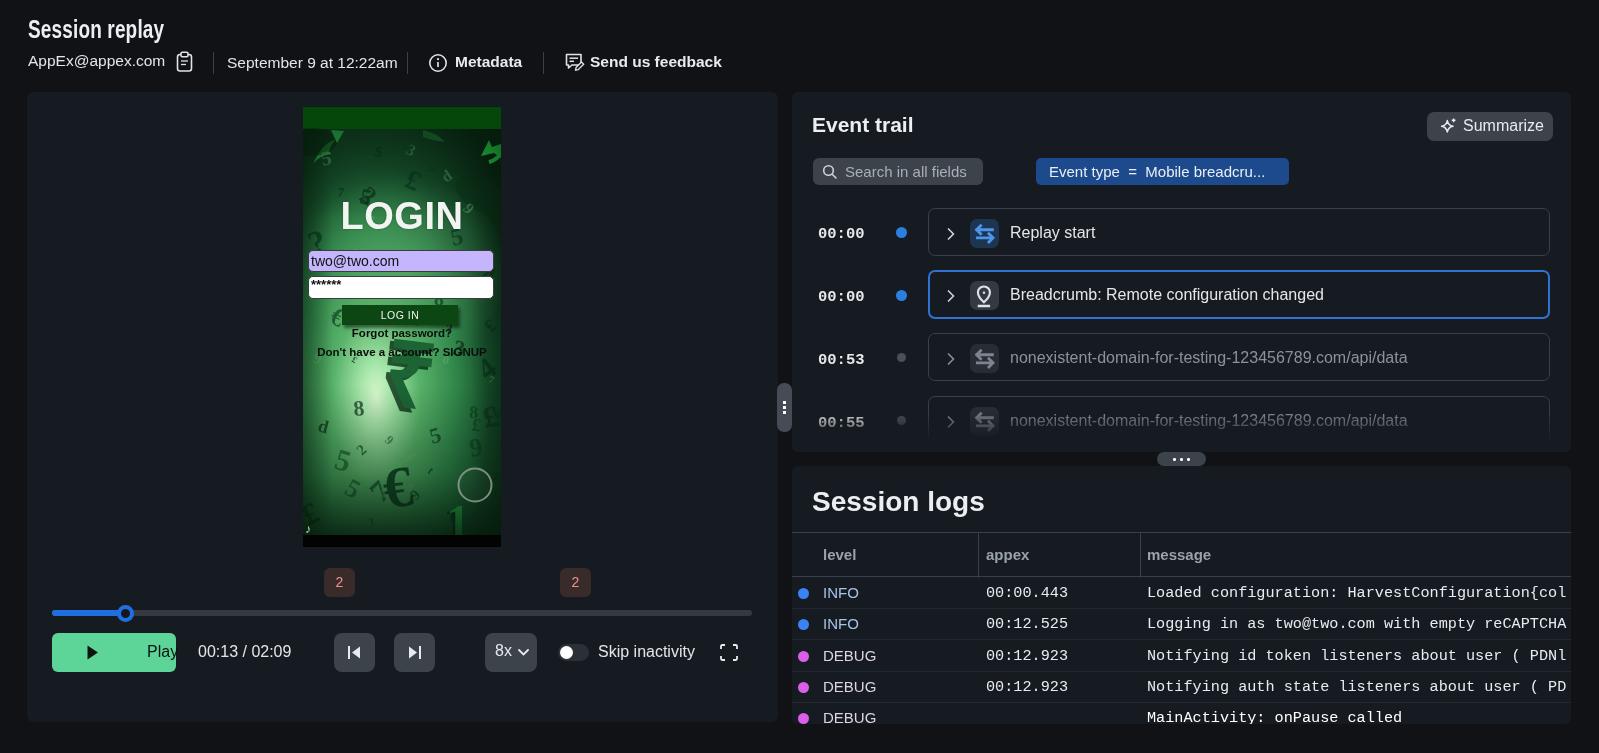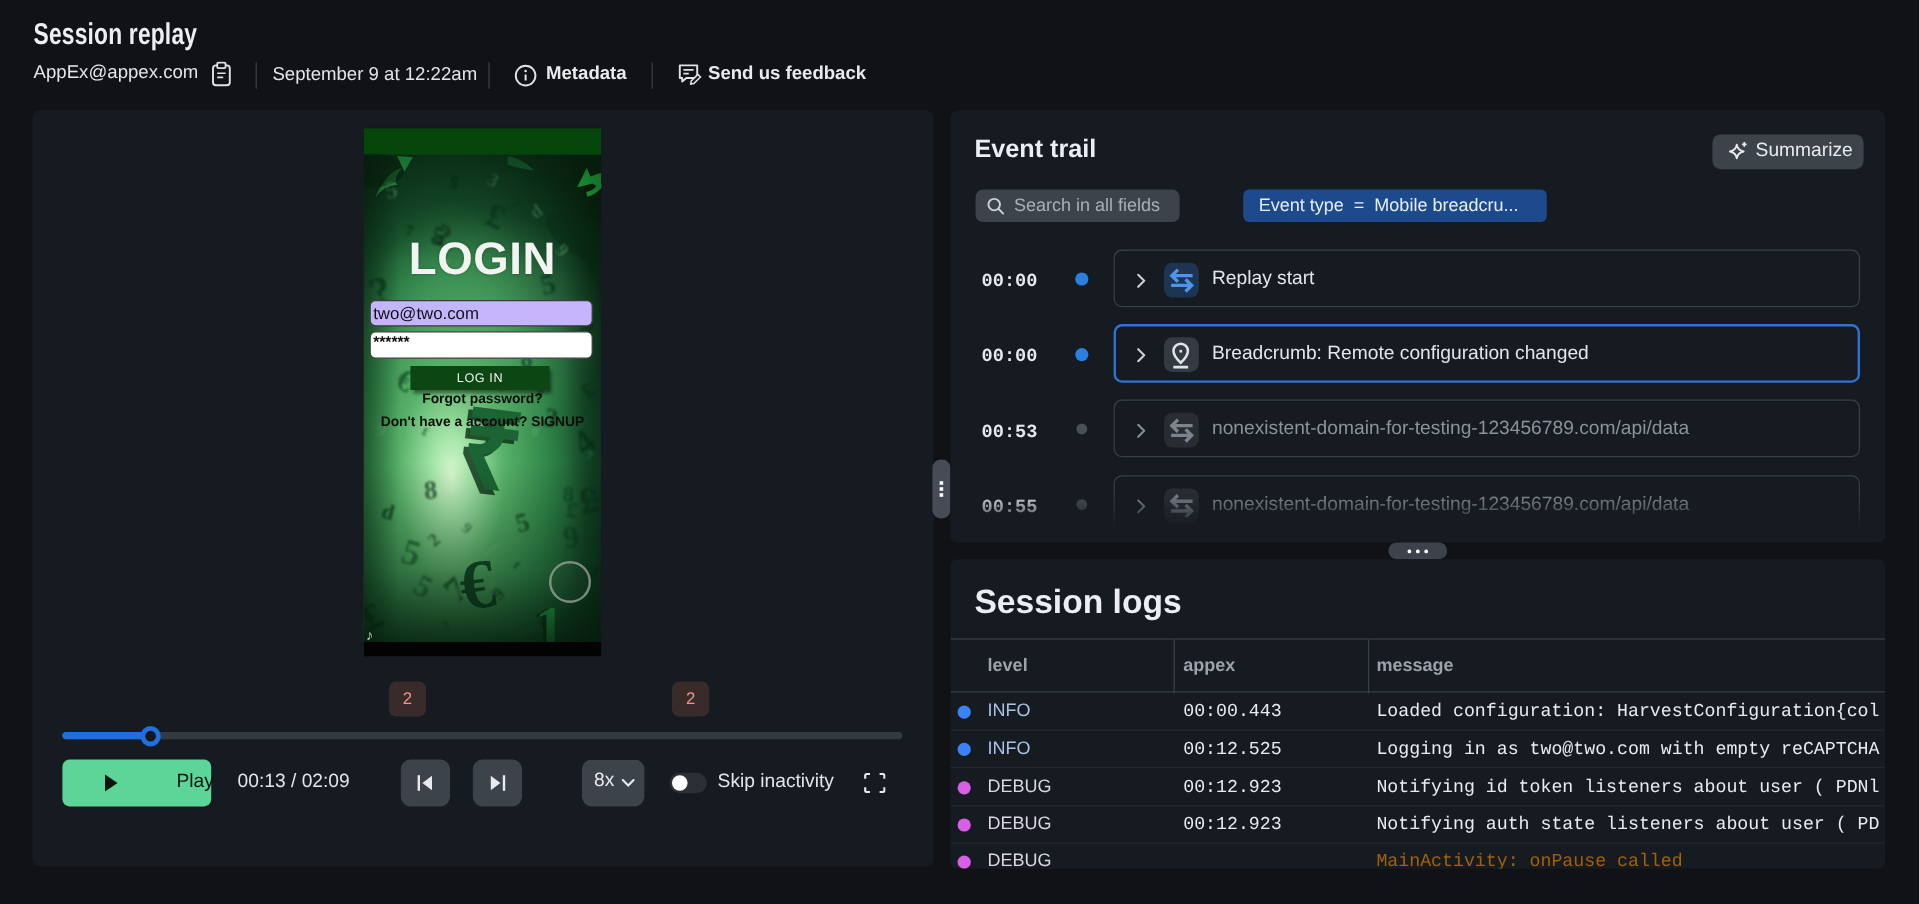--- a/index.html
+++ b/index.html
@@ -342,15 +342,15 @@
   <div class="abs" style="left:0; top:205.9px; width:779px; height:31px; border-bottom:1px solid #232830;">
     <div class="abs" style="left:6px; top:10px; width:11px; height:11px; border-radius:50%; background:#d95fe8;"></div>
     <div class="abs" style="left:31px; top:6px; font-size:15px; color:#ddd5e4;">DEBUG</div>
     <div class="abs mono" style="left:194px; top:6px; font-size:15.2px; color:#e8ebef;">00:12.923</div>
     <div class="abs mono" style="left:355px; top:6px; font-size:15.2px; color:#e8ebef; white-space:pre;">Notifying auth state listeners about user ( PD</div>
   </div>
   <div class="abs" style="left:0; top:237.2px; width:779px; height:31px; border-bottom:1px solid #232830;">
     <div class="abs" style="left:6px; top:10px; width:11px; height:11px; border-radius:50%; background:#d95fe8;"></div>
     <div class="abs" style="left:31px; top:6px; font-size:15px; color:#ddd5e4;">DEBUG</div>
     <div class="abs mono" style="left:194px; top:6px; font-size:15.2px; color:#e8ebef;margin-top:45px;">00:12.931</div>
-    <div class="abs mono" style="left:355px; top:6px; font-size:15.2px; color:#a16207; white-space:pre;">MainActivity: onPause called</div>
+    <div class="abs mono" style="left:355px; top:6px; font-size:15.2px; color:#ffffff; white-space:pre;">MainActivity: onPause called</div>
   </div>
 </div>
 
 </body></html>

